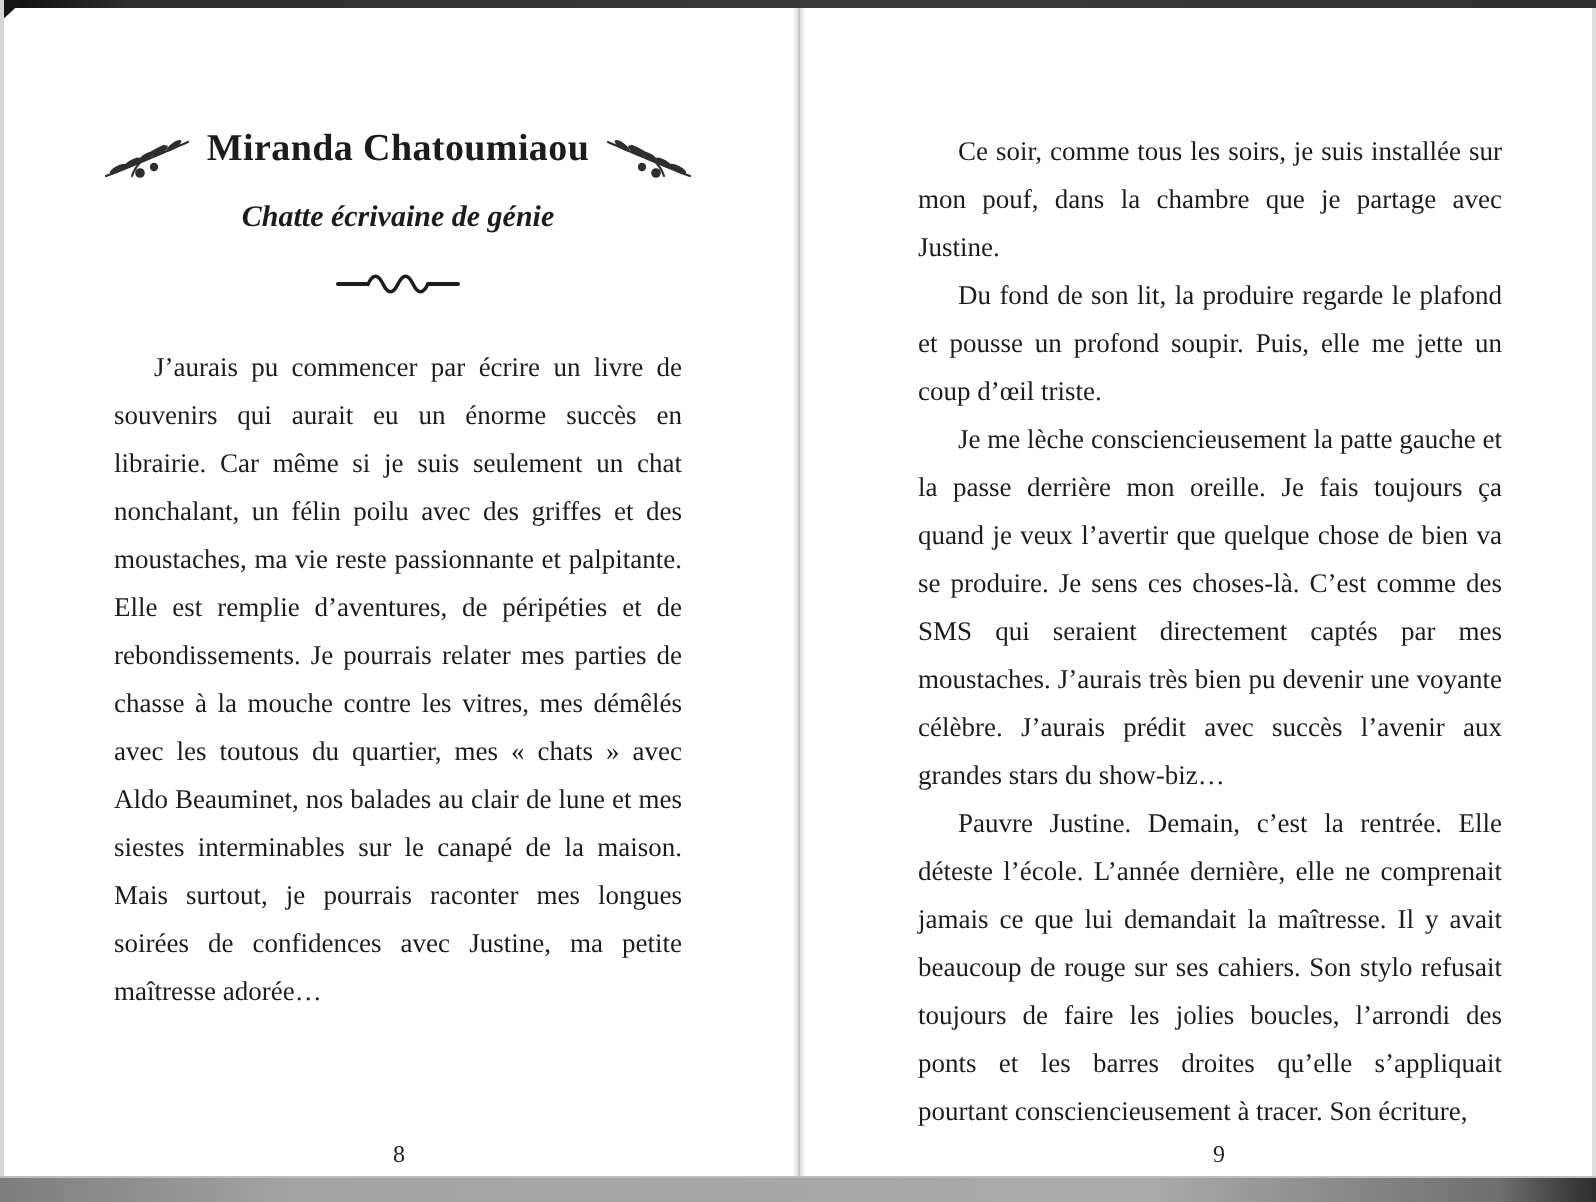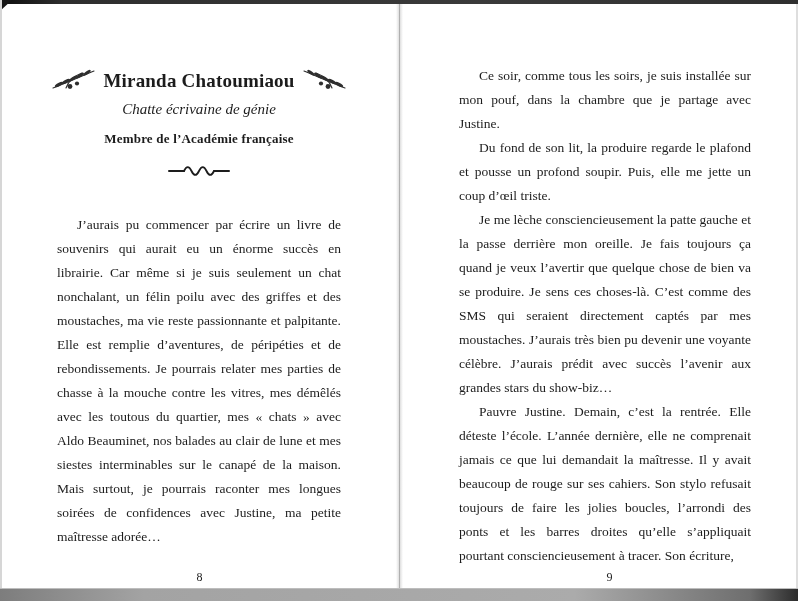--- a/index.html
+++ b/index.html
@@ -50,54 +50,55 @@
     position: absolute; top: 0; height: 100%;
     box-sizing: border-box;
     background: transparent;
   }
   .page-left  { left: 0;   width: 399px; padding: 0 58px 0 57px; }
   .page-right { left: 410px; width: 399px; padding: 0 58px 0 49px; }
 
   
   .chapter-header { margin-top: 64px; text-align: center; }
   .title-row {
-    display: flex; align-items: flex-end; justify-content: center; gap: 7px;
+    display: flex; align-items: flex-start; justify-content: center; gap: 7px;
   }
   .chapter-title {
     margin: 0;
     font-size: 19px;
     font-weight: 700;
     letter-spacing: 0.2px;
     white-space: nowrap;
   }
   .ornament { display: inline-flex; flex: 0 0 auto; }
   .ornament.mirror svg { transform: scaleX(-1); }
   .chapter-subtitle {
     margin-top: 9px;
     font-style: italic;
     font-size: 15px;
+    font-weight: bold;
   }
   .chapter-affiliation {
     margin-top: 13px;
     font-weight: 700;
     font-size: 13px;
     letter-spacing: 0.2px;
   }
   .divider { margin-top: 17px; line-height: 0; }
 
   
   .body-par {
     margin: 0;
     font-size: 13.5px;
     line-height: 24px;
     text-align: justify;
     text-indent: 20px;
     hyphens: auto;
   }
-  .page-left .body-par.first { margin-top: 35px; }
+  .page-left .body-par.first { margin-top: 23px; }
   .page-right .body-par.first { margin-top: 64px; }
 
   .page-number {
     position: absolute;
     left: 0; right: 0; bottom: 16px;
     text-align: center;
     font-size: 12px;
   }
 </style>
 </head>
@@ -139,21 +140,20 @@
               <ellipse cx="23" cy="14.5" rx="4.6" ry="1.6" transform="rotate(-32 23 14.5)"></ellipse>
               <ellipse cx="30" cy="11.5" rx="4.6" ry="1.6" transform="rotate(-34 30 11.5)"></ellipse>
               <ellipse cx="37" cy="8.8" rx="4.4" ry="1.5" transform="rotate(-35 37 8.8)"></ellipse>
               <circle cx="20" cy="22.5" r="2.4"></circle>
               <circle cx="27" cy="19.5" r="2.1"></circle>
             </g>
           </svg>
         </span>
       </div>
       <div class="chapter-subtitle">Chatte écrivaine de génie</div>
-      <div class="chapter-affiliation">Membre de l’Académie française</div>
       <div class="divider">
         <svg width="64" height="14" viewBox="0 0 64 14" aria-hidden="true">
           <g stroke="#1d1d1d" fill="none" stroke-linecap="round">
             <path d="M2 7 H17" stroke-width="2"></path>
             <path d="M17 7 c2.5 -5.2 5 -5.2 7.5 0 c2.5 5.2 5 5.2 7.5 0 c2.5 -5.2 5 -5.2 7.5 0 c2.5 5.2 5 5.2 7.5 0" stroke-width="1.8"></path>
             <path d="M47 7 H62" stroke-width="2"></path>
           </g>
         </svg>
       </div>
     </header>

